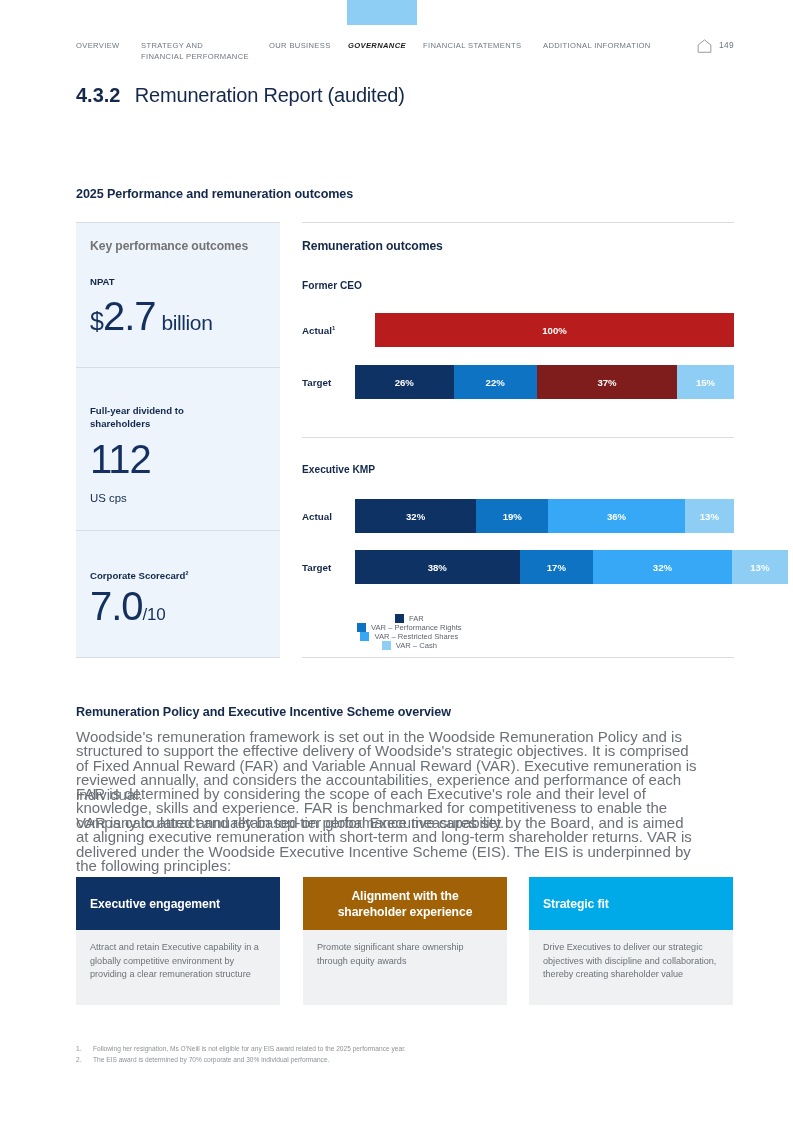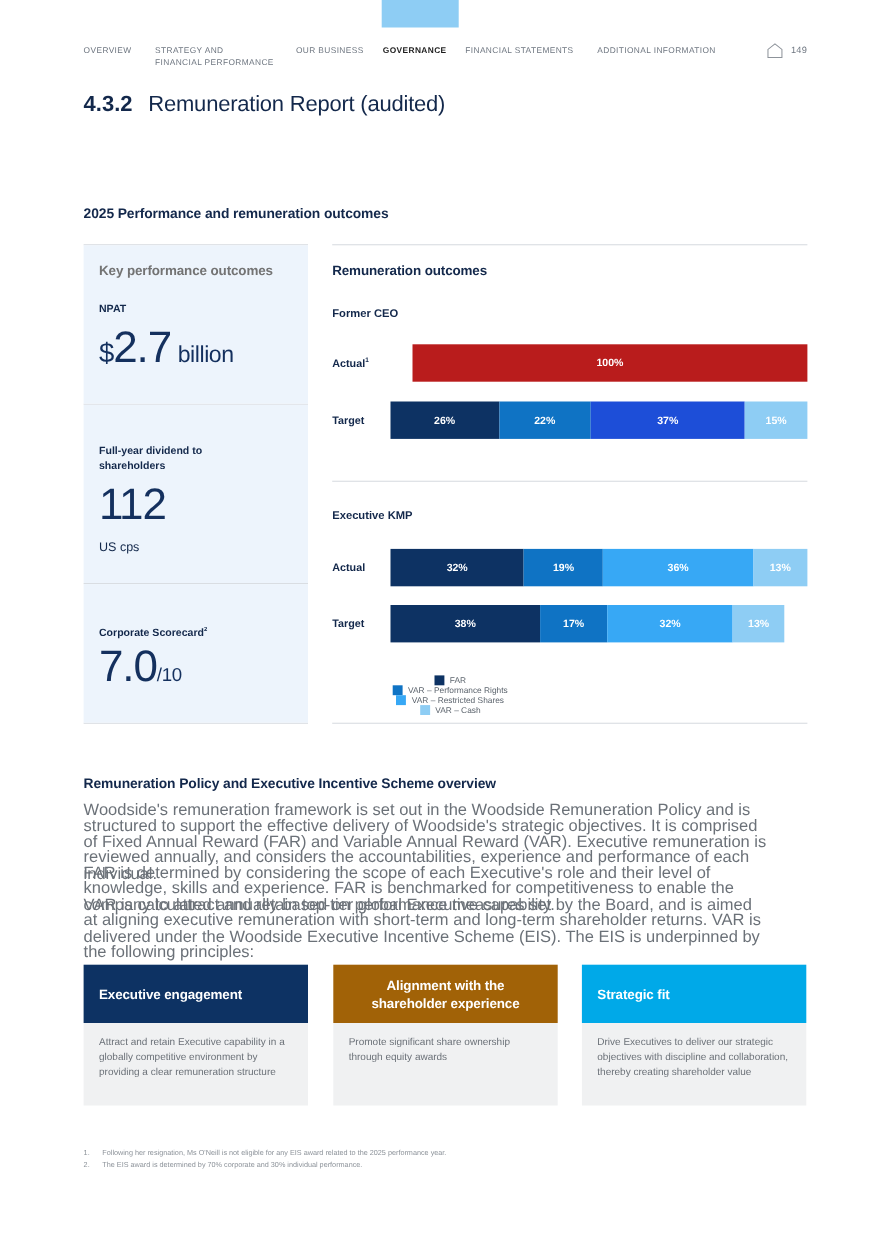--- a/index.html
+++ b/index.html
@@ -272,21 +272,21 @@
 
 <div class="page">
 
   <div class="top-tab"></div>
 
   <div class="topnav">
     <div class="nav-item" style="left:0px;">OVERVIEW</div>
     <div class="nav-item" style="left:65px;">STRATEGY AND
 FINANCIAL PERFORMANCE</div>
     <div class="nav-item" style="left:193px;">OUR BUSINESS</div>
-    <div class="nav-item active" style="left:272px;">GOVERNANCE</div>
+    <div class="nav-item active" style="left:272px;font-style:italic;">GOVERNANCE</div>
     <div class="nav-item" style="left:347px;">FINANCIAL STATEMENTS</div>
     <div class="nav-item" style="left:467px;">ADDITIONAL INFORMATION</div>
 
     <svg class="home-icon" viewBox="0 0 16 15">
       <path d="M1.2 14.2 V6.4 L8 1 L14.8 6.4 V14.2 Z" fill="none" stroke="#8d939a" stroke-width="1"></path>
     </svg>
     <div class="page-num">149</div>
   </div>
 
   <div class="doc-title">
@@ -338,40 +338,40 @@
       <div class="bar-track" id="track-0-0" style="left:53px; width:379px;">
           <div class="seg" style="width: 100%; background: #b91c1c; margin-left: 20px;">100%</div>
         </div>
     </div>
 
     <div class="bar-row" style="top:143px; height:34px;">
       <div class="bar-label" style="top:12px;"><span>Target</span></div>
       <div class="bar-track" id="track-0-1" style="left:53px; width:379px;">
           <div class="seg" style="width: 26%; background: rgb(13, 50, 99);">26%</div>
           <div class="seg" style="width: 22%; background: rgb(15, 115, 196);">22%</div>
-          <div class="seg" style="width: 37%; background: #1d4ed8;">37%</div>
+          <div class="seg" style="width: 37%; background: #7f1d1d;">37%</div>
           <div class="seg" style="width: 15%; background: rgb(142, 205, 244);">15%</div>
         </div>
     </div>
 
     <div class="grp-title" style="top:242px;">Executive KMP</div>
 
     <div class="bar-row" style="top:277px; height:34px;">
       <div class="bar-label" style="top:12px;"><span>Actual</span></div>
       <div class="bar-track" id="track-1-0" style="left:53px; width:379px;">
           <div class="seg" style="width: 32%; background: rgb(13, 50, 99);">32%</div>
           <div class="seg" style="width: 19%; background: rgb(15, 115, 196);">19%</div>
           <div class="seg" style="width: 36%; background: rgb(55, 168, 245);">36%</div>
           <div class="seg" style="width: 13%; background: rgb(142, 205, 244);">13%</div>
         </div>
     </div>
 
     <div class="bar-row" style="top:328px; height:34px;">
       <div class="bar-label" style="top:12px;"><span>Target</span></div>
-      <div class="bar-track" id="track-1-1" style="left:53px; width:358px;">
+      <div class="bar-track" id="track-1-1" style="left:53px; width:433px;">
           <div class="seg" style="width: 38%; background: rgb(13, 50, 99);">38%</div>
           <div class="seg" style="width: 17%; background: rgb(15, 115, 196);">17%</div>
           <div class="seg" style="width: 32%; background: rgb(55, 168, 245);">32%</div>
           <div class="seg" style="width: 13%; background: rgb(142, 205, 244);">13%</div>
         </div>
     </div>
 
     <div class="legend" id="chart-legend">
         <div class="legend-item">
           <span class="legend-swatch" style="background: rgb(13, 50, 99);"></span>

